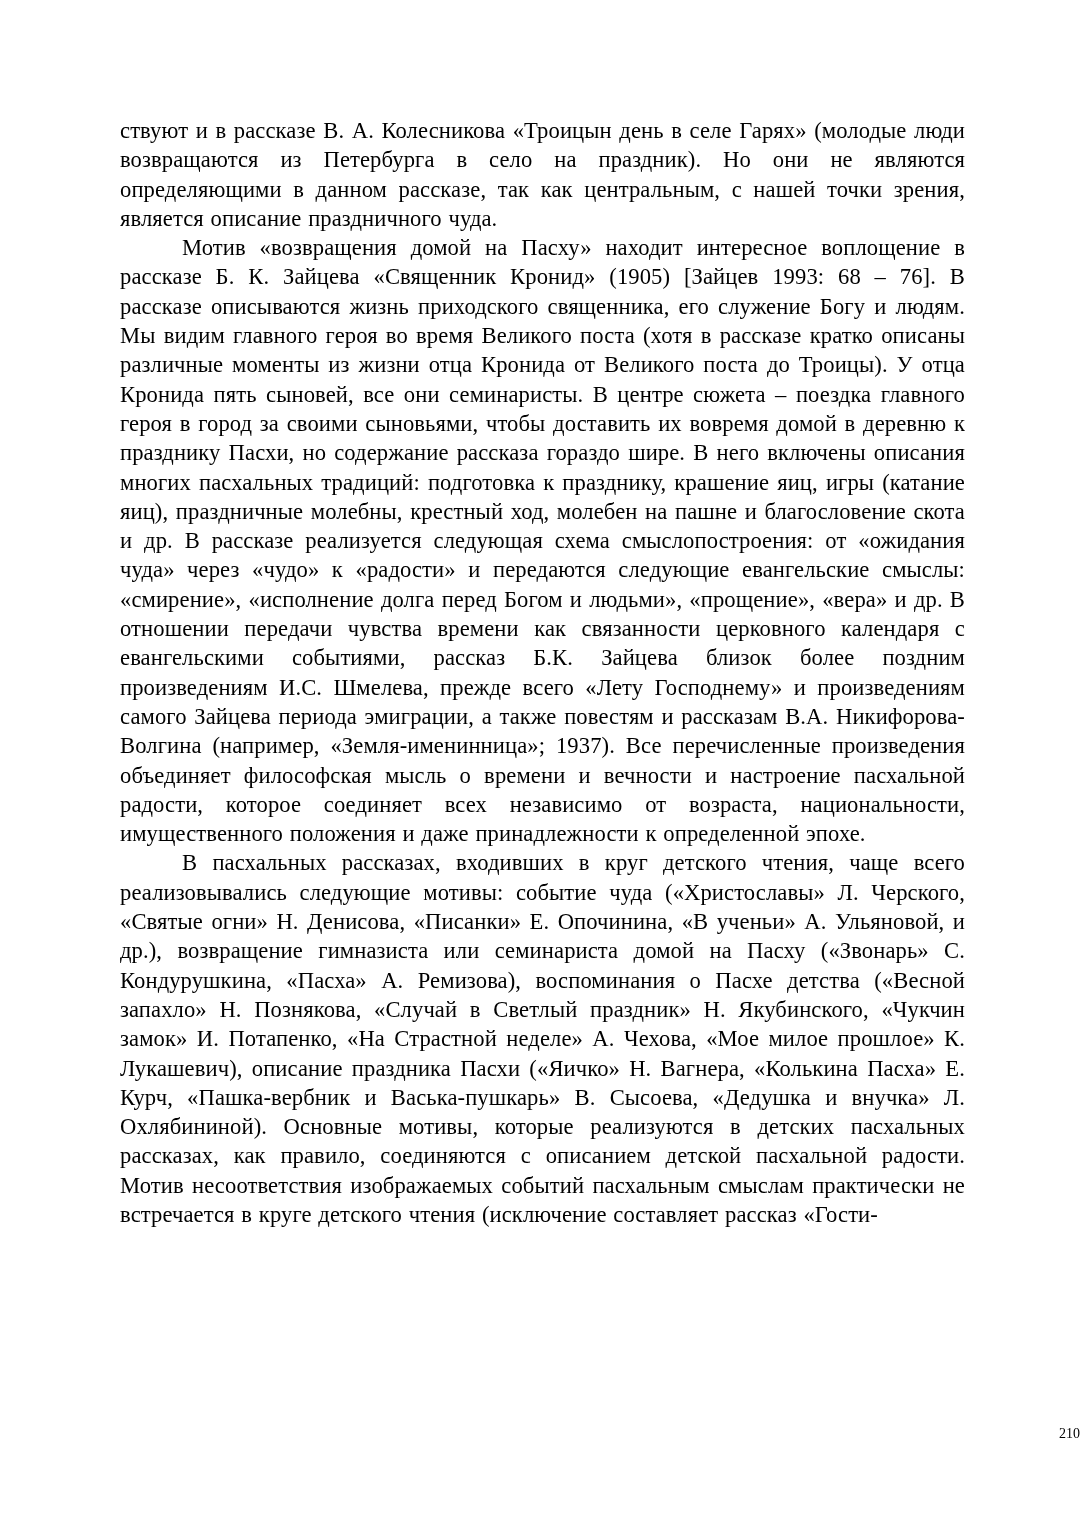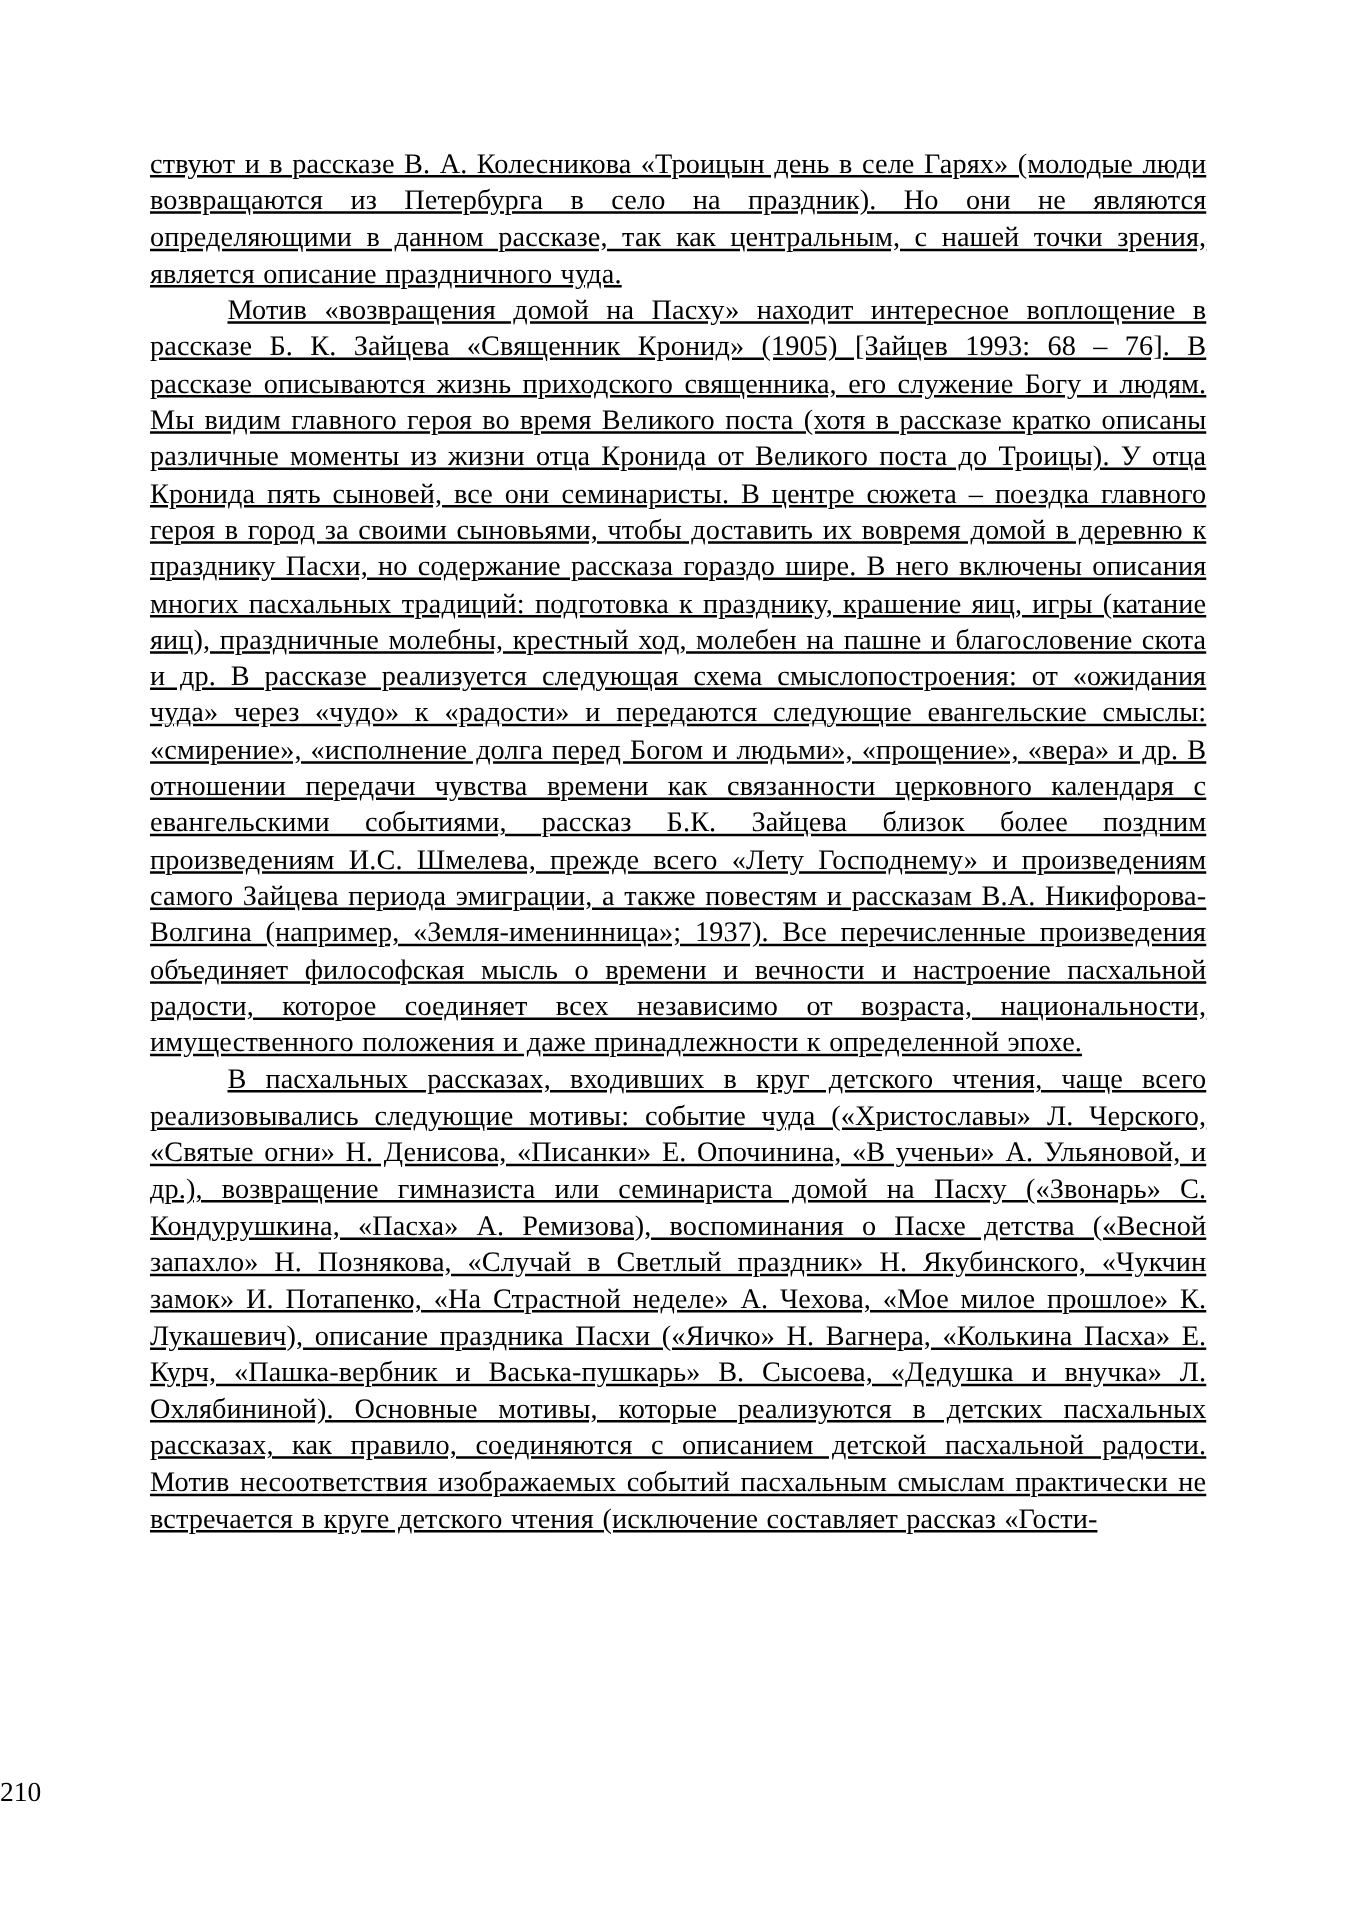--- a/index.html
+++ b/index.html
@@ -28,35 +28,34 @@
     font-size: 22.6px;
     line-height: 29.3px;
     text-align: justify;
     letter-spacing: 0.1px;
   }
   .text-block p {
     margin: 0;
     padding: 0;
     text-indent: 62px;
     word-spacing: 1px;
-    text-decoration: underline;
   }
   .text-block p.no-indent {
     text-indent: 0;
   }
   .text-block p.italic {
     font-style: italic;
   }
   .page-number {
     position: absolute;
     left: 0;
     top: 1420px;
     width: 100%;
-    text-align: left;
-    font-size: 22px;
+    text-align: right;
+    font-size: 14px;
     line-height: 28px;
   }
 </style>
 </head>
 <body>
 
 <div class="page">
   <div class="text-block">
     <p class="no-indent">ствуют и в рассказе В. А. Колесникова «Троицын день в селе Гарях» (молодые люди возвращаются из Петербурга в село на праздник). Но они не являются определяющими в данном рассказе, так как центральным, с нашей точки зрения, является описание праздничного чуда.</p>
     <p>Мотив «возвращения домой на Пасху» находит интересное воплощение в рассказе Б. К. Зайцева «Священник Кронид» (1905) [Зайцев 1993: 68 – 76]. В рассказе описываются жизнь приходского священника, его служение Богу и людям. Мы видим главного героя во время Великого поста (хотя в рассказе кратко описаны различные моменты из жизни отца Кронида от Великого поста до Троицы). У отца Кронида пять сыновей, все они семинаристы. В центре сюжета – поездка главного героя в город за своими сыновьями, чтобы доставить их вовремя домой в деревню к празднику Пасхи, но содержание рассказа гораздо шире. В него включены описания многих пасхальных традиций: подготовка к празднику, крашение яиц, игры (катание яиц), праздничные молебны, крестный ход, молебен на пашне и благословение скота и др. В рассказе реализуется следующая схема смыслопостроения: от «ожидания чуда» через «чудо» к «радости» и передаются следующие евангельские смыслы: «смирение», «исполнение долга перед Богом и людьми», «прощение», «вера» и др. В отношении передачи чувства времени как связанности церковного календаря с евангельскими событиями, рассказ Б.К. Зайцева близок более поздним произведениям И.С. Шмелева, прежде всего «Лету Господнему» и произведениям самого Зайцева периода эмиграции, а также повестям и рассказам В.А. Никифорова-Волгина (например, «Земля-именинница»; 1937). Все перечисленные произведения объединяет философская мысль о времени и вечности и настроение пасхальной радости, которое соединяет всех независимо от возраста, национальности, имущественного положения и даже принадлежности к определенной эпохе.</p>

